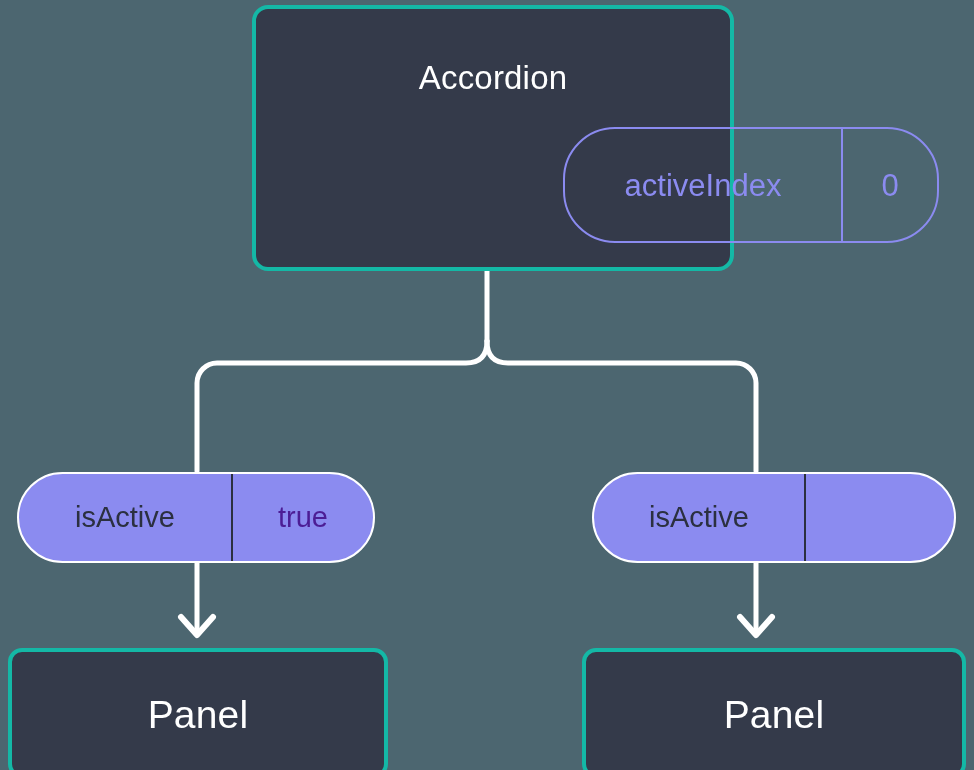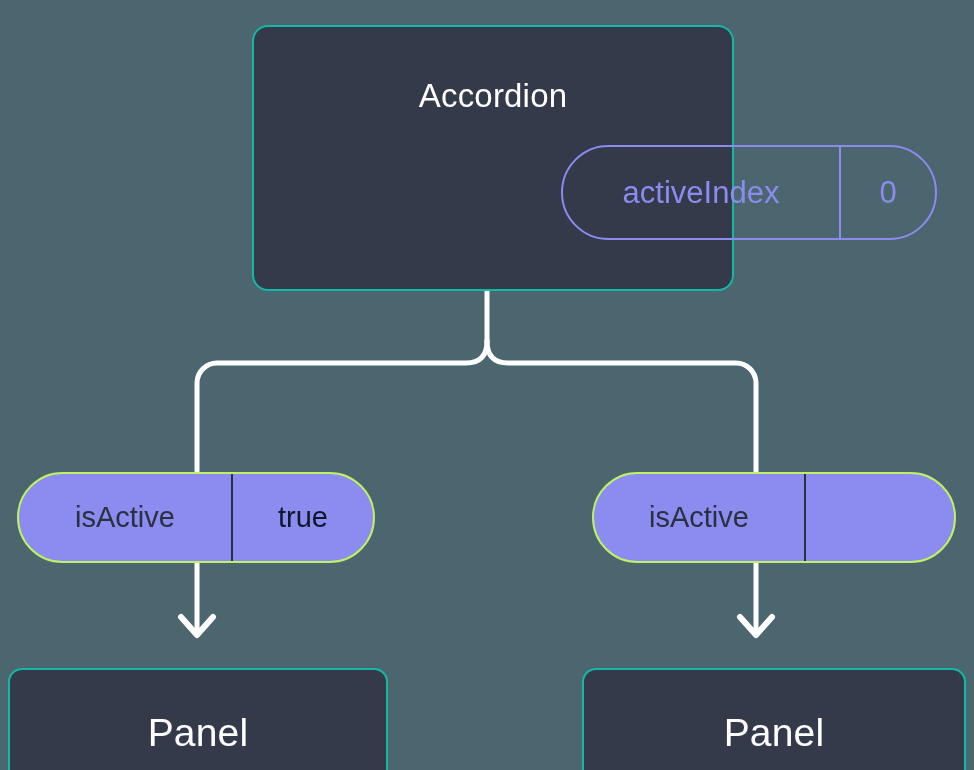--- a/index.html
+++ b/index.html
@@ -31,27 +31,26 @@
     height: 770px;
     z-index: 1;
     pointer-events: none;
   }
 
   
   .node-box {
     position: absolute;
     box-sizing: border-box;
     background: #343a4a;
-    border: 2px solid #14b8a6;
+    border: 4px solid #14b8a6;
     border-radius: 16px;
     z-index: 2;
     display: flex;
     flex-direction: column;
     align-items: center;
-    margin-top: 20px;
   }
 
   .node-title {
     color: #ffffff;
     font-size: 33px;
     font-weight: 500;
     letter-spacing: 0.2px;
     line-height: 1;
     white-space: nowrap;
   }
@@ -93,21 +92,21 @@
     justify-content: center;
     box-sizing: border-box;
     line-height: 1;
   }
 
   
   #pill-active-index {
     left: 307px;
     top: 118px;
     width: 376px;
-    height: 95px;
+    height: 116px;
     border: 2px solid #8b8bf0;
     border-radius: 52px;
     background: transparent;
   }
   #pill-active-index .pill-key {
     width: 278px;
     color: #8b8bf0;
     font-size: 31px;
     border-right: 2px solid #8b8bf0;
   }
@@ -115,31 +114,31 @@
     flex: 1;
     color: #8b8bf0;
     font-size: 31px;
   }
 
   
   .pill-filled {
     top: 472px;
     height: 91px;
     background: #8b8bf0;
-    border: 2px solid #bef264;
+    border: 2px solid #ffffff;
     border-radius: 48px;
   }
   .pill-filled .pill-key {
     color: #2b3040;
     font-size: 29px;
     border-right: 2px solid #2b3040;
   }
   .pill-filled .pill-val {
     flex: 1;
-    color: #0f172a;
+    color: #4c1d95;
     font-size: 29px;
   }
 
   #pill-is-active-true  { left: 17px;  width: 358px; }
   #pill-is-active-true  .pill-key { width: 214px; }
 
   #pill-is-active-false { left: 592px; width: 364px; }
   #pill-is-active-false .pill-key { width: 212px; }
 </style>
 </head>

